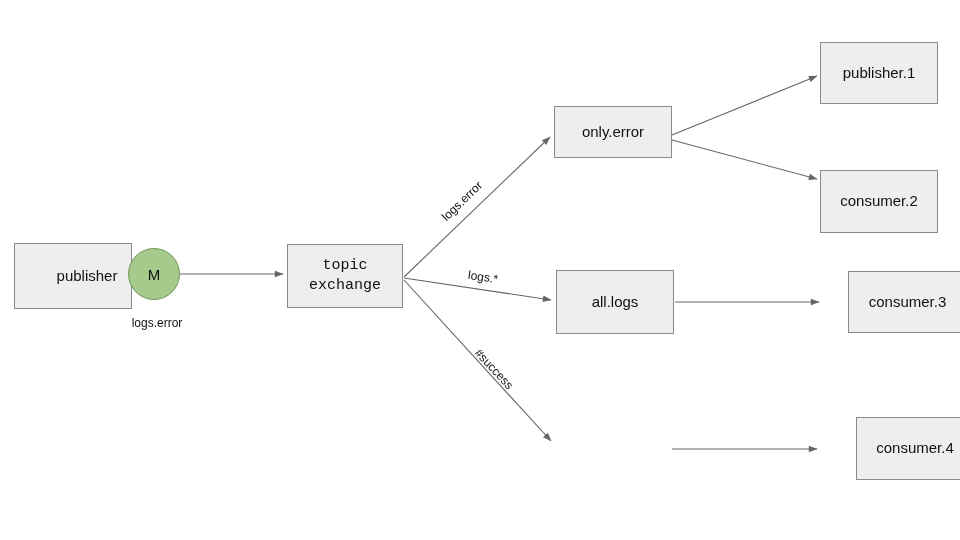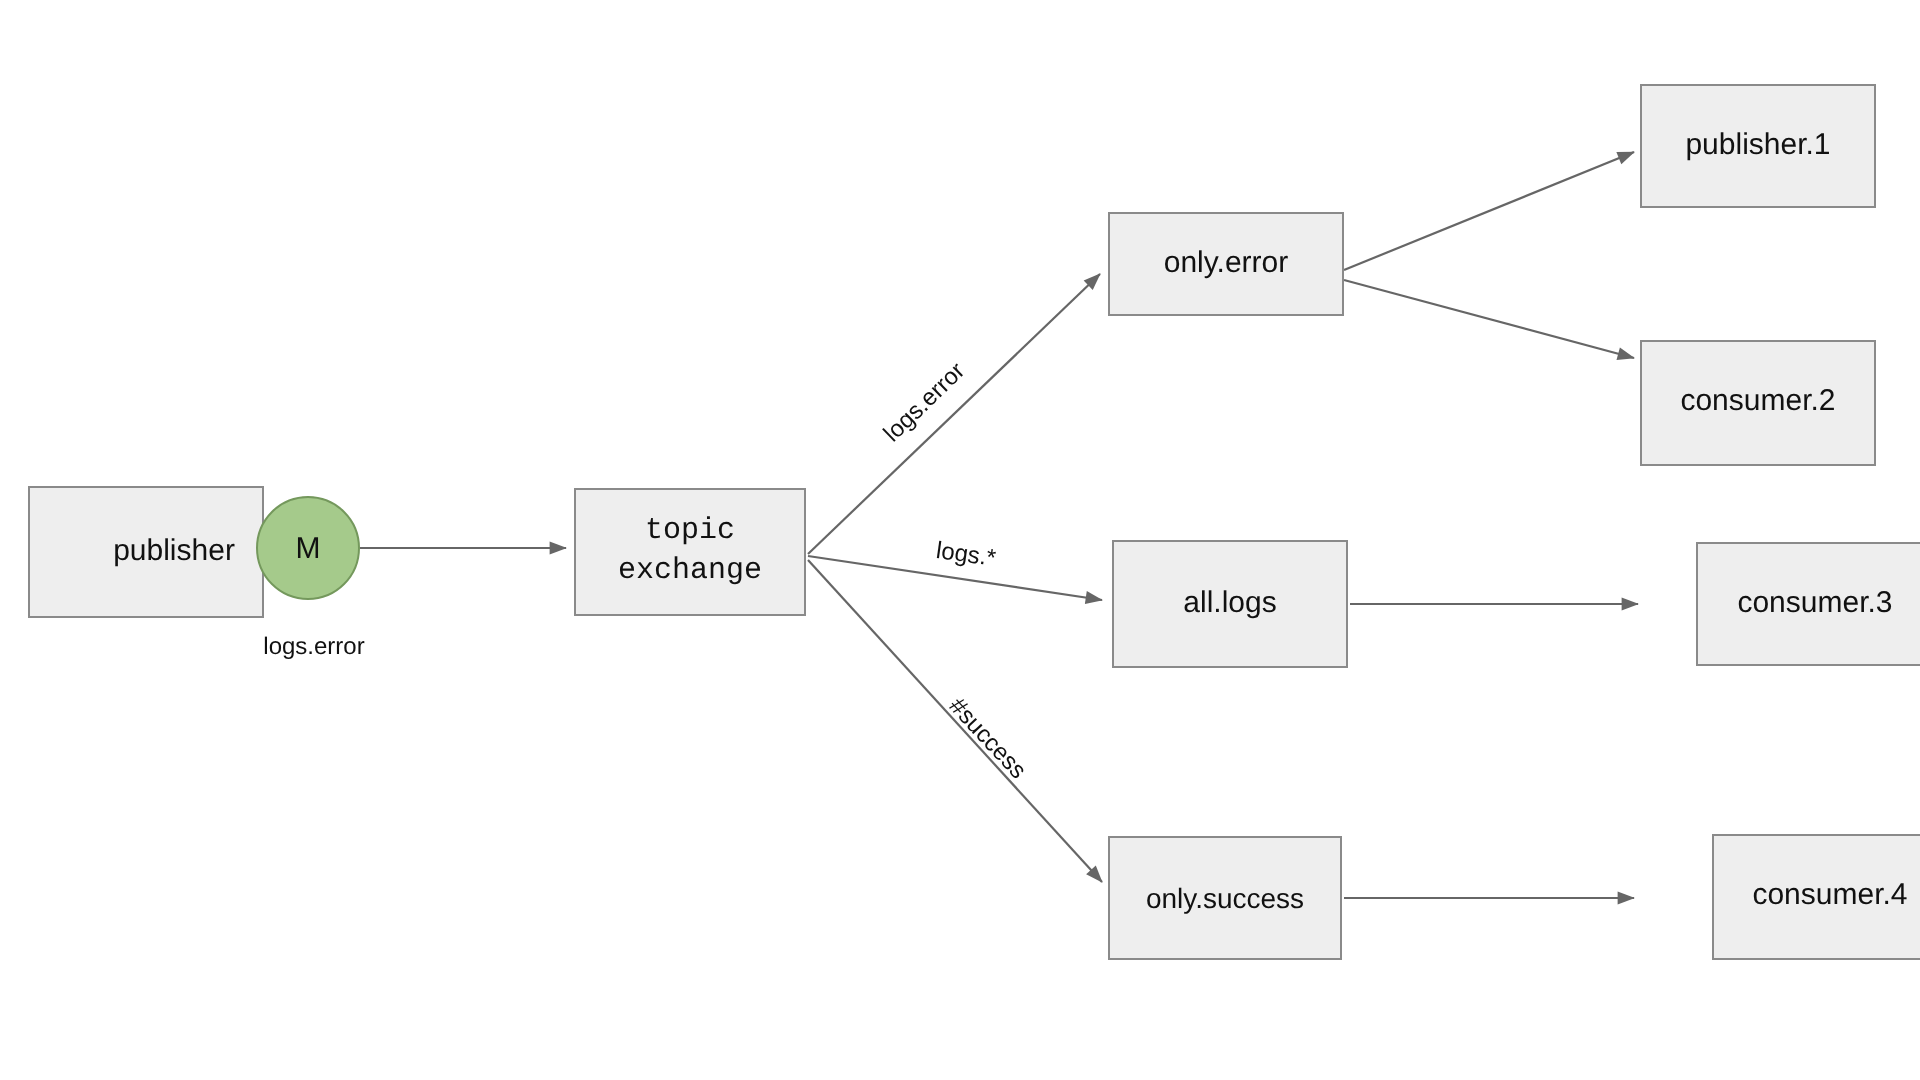--- a/index.html
+++ b/index.html
@@ -112,23 +112,20 @@
   <div class="small-label" id="el-error">logs.error</div>
   <div class="small-label" id="el-star">logs.*</div>
   <div class="small-label" id="el-success">#success</div>
 
   <div class="node" id="n-only-error">
     <span>only.error</span>
   </div>
   <div class="node" id="n-all-logs">
     <span>all.logs</span>
   </div>
-  <div class="node" id="n-only-success">
-    <span>only.success</span>
-  </div>
 
   <div class="node" id="n-consumer1">
     <span>publisher.1</span>
   </div>
   <div class="node" id="n-consumer2">
     <span>consumer.2</span>
   </div>
   <div class="node" id="n-consumer3">
     <span>consumer.3</span>
   </div>

